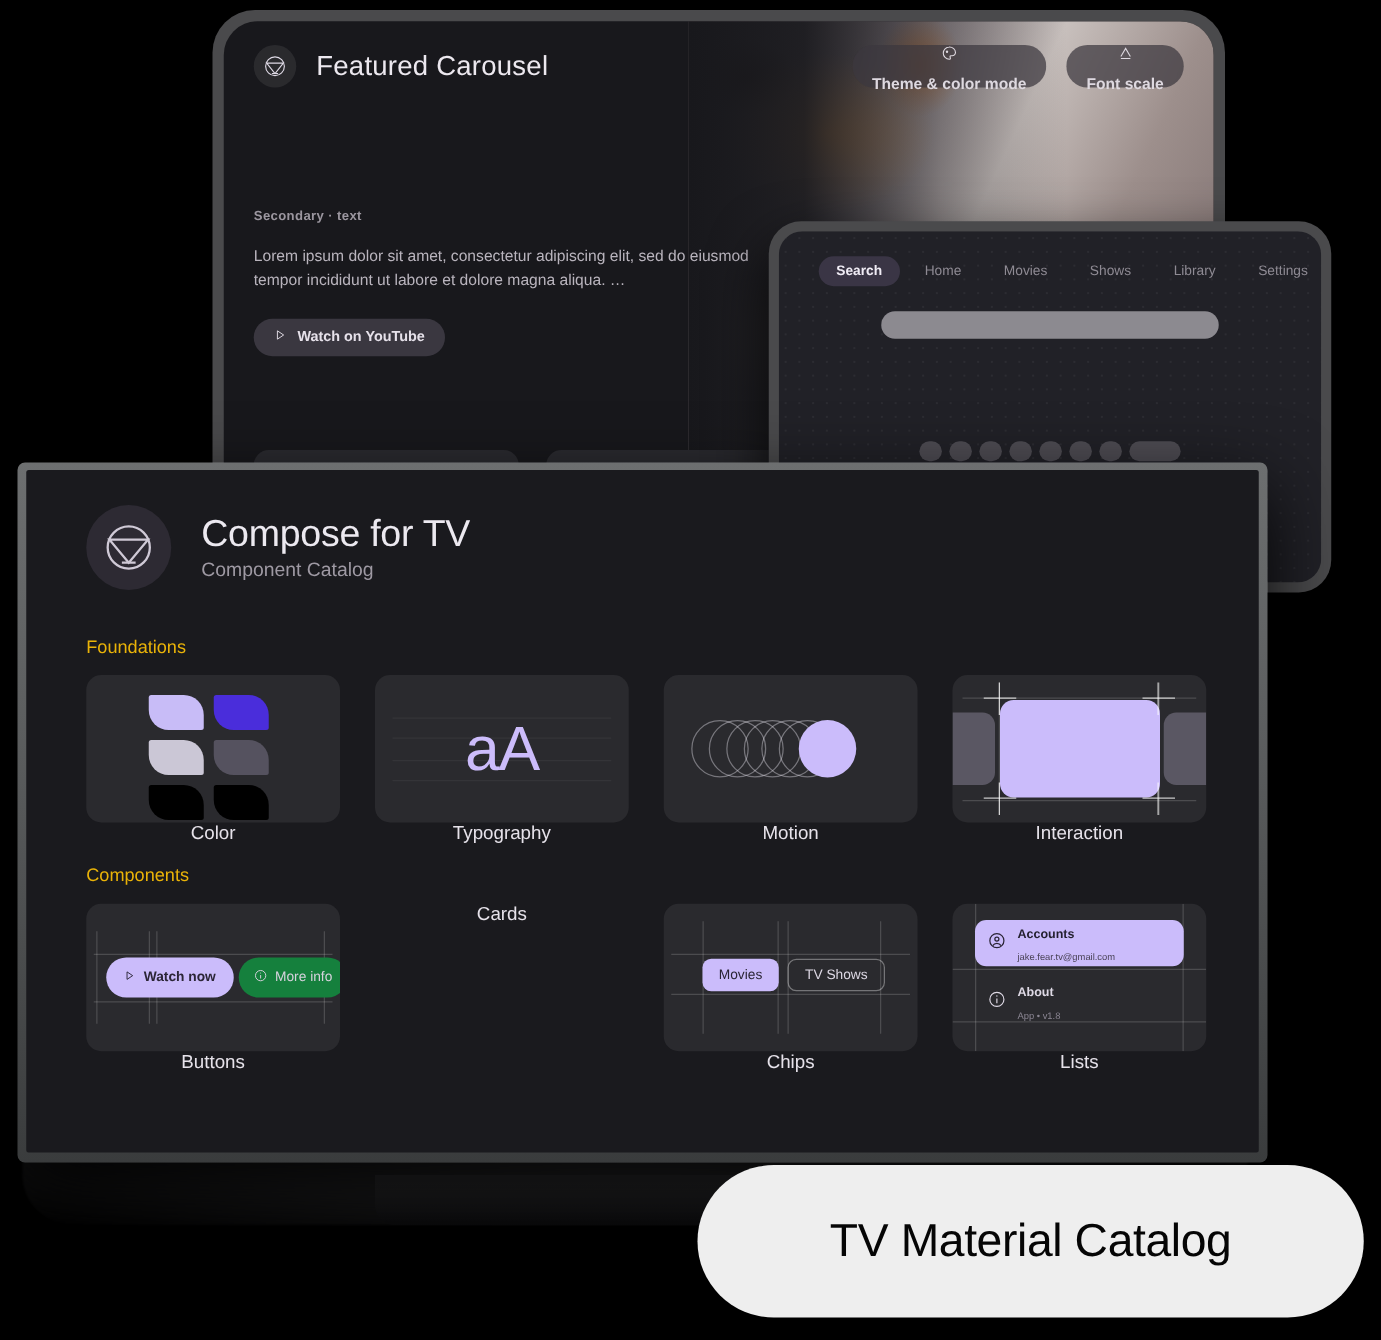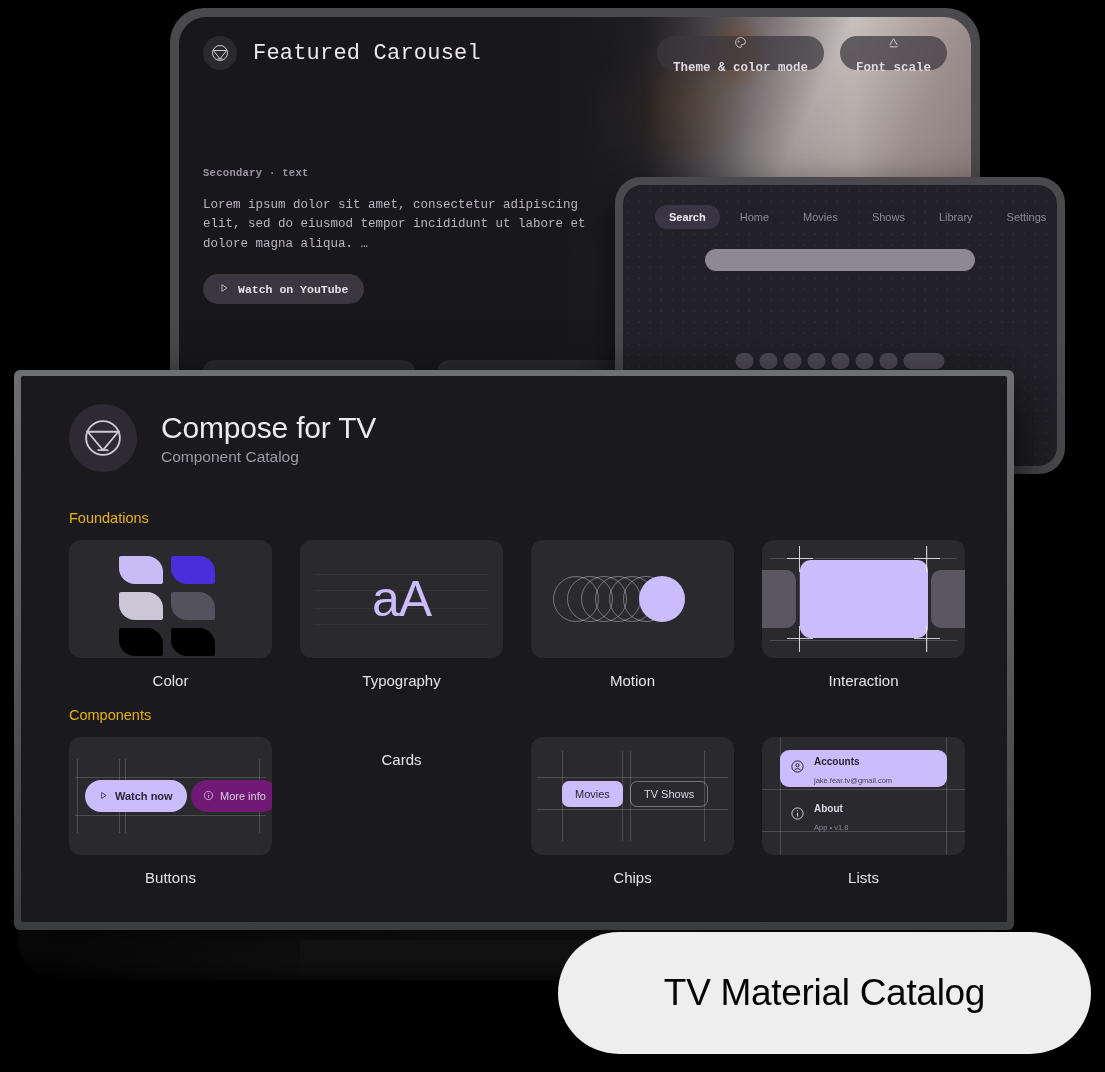--- a/index.html
+++ b/index.html
@@ -11,21 +11,20 @@
   }
   #stage { position: relative; width: 1105px; height: 1072px; }
 
   
   .tablet-shell{
     position:absolute; left:170px; top:8px; width:810px; height:470px;
     background:#4a4a4c;
     border-radius:34px;
     padding:9px;
     box-shadow:0 18px 50px rgba(0,0,0,.85);
-    font-family:Liberation Mono, monospace;
   }
   .tablet-screen{
     position:relative; width:100%; height:100%;
     border-radius:27px; overflow:hidden;
     background:#18181c;
   }
   
   .hero-photo{
     position:absolute; right:0; top:0; width:420px; height:100%;
     background:
@@ -132,21 +131,21 @@
   .section-label{ color:#eab308; font-size:14.5px; padding-left:48px; }
   .sec-found{ margin-top:38px; }
   .sec-comp{ margin-top:18px; }
 
   .grid{ display:flex; gap:28px; padding:14px 0 0 48px; }
   .cell{ width:203px; }
   .card{
     width:203px; height:118px; background:#2a2a2e; border-radius:12px;
     position:relative; overflow:hidden;
   }
-  .cell-label{ text-align:center; color:#e6e2ea; font-size:15px; margin-top:14px; }
+  .cell-label{ text-align:center; color:#e6e2ea; font-size:15px; }
 
   
   .swatches{ position:absolute; left:50px; top:16px; display:grid; grid-template-columns:44px 44px; grid-gap:8px;}
   .sw{ width:44px; height:28px; border-radius:2px 16px 2px 16px;}
   
   .typo{ position:absolute; inset:0; display:flex; align-items:center; justify-content:center;
          color:#ccbcfb; font-size:50px; font-weight:300; letter-spacing:-1px;}
   .typo-lines{ position:absolute; inset:0; }
   .typo-lines i{ position:absolute; left:14px; right:14px; height:1px; background:rgba(255,255,255,.05); display:block;}
   
@@ -167,21 +166,21 @@
   .guide.h{ height:1px; }
   
   .btn-fill{
     position:absolute; left:16px; top:43px; height:32px; padding:0 14px;
     display:flex; align-items:center; gap:7px; border-radius:16px;
     background:#cbbcfb; color:#2b2536; font-size:11px; font-weight:bold; white-space:nowrap;
   }
   .btn-out{
     position:absolute; left:122px; top:43px; height:32px; padding:0 12px;
     display:flex; align-items:center; gap:6px; border-radius:16px;
-    background:#701a75; color:#d6d2dd; font-size:11px; white-space:nowrap;
+    background:#15803d; color:#d6d2dd; font-size:11px; white-space:nowrap;
   }
   
   .cc-img{ position:absolute; left:45px; top:4px; width:118px; height:60px; background:#cbbcfb;
            border:1.5px solid #8b6ef0; border-radius:0 0 5px 5px;}
   .cc-t{ position:absolute; left:0; right:0; top:68px; text-align:center; color:#ddd8e4; font-size:10.5px; }
   .cc-s{ position:absolute; left:0; right:0; top:84px; text-align:center; color:#8f8a98; font-size:8.5px; }
   
   .chip{ position:absolute; top:44px; height:26px; padding:0 13px; display:flex; align-items:center;
          border-radius:7px; font-size:11px; white-space:nowrap;}
   .chip.sel{ left:31px; background:#cbbcfb; color:#2b2536; }

